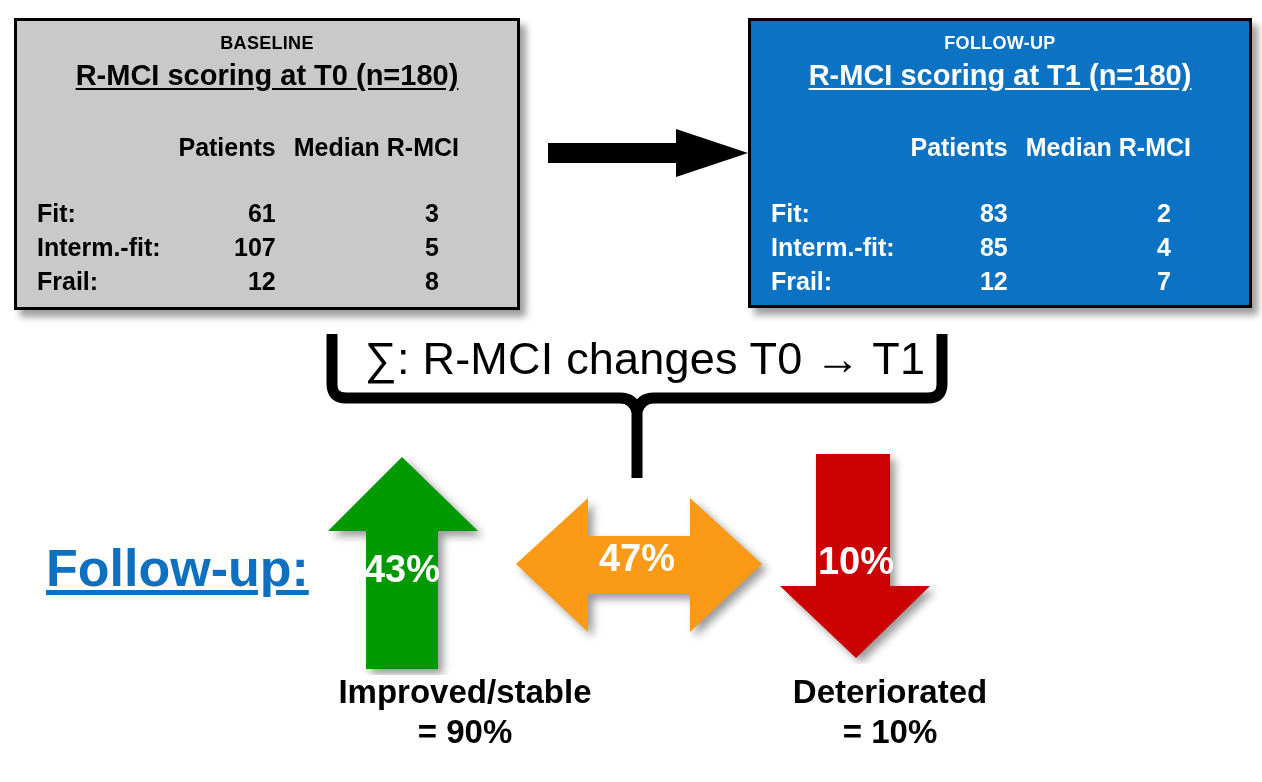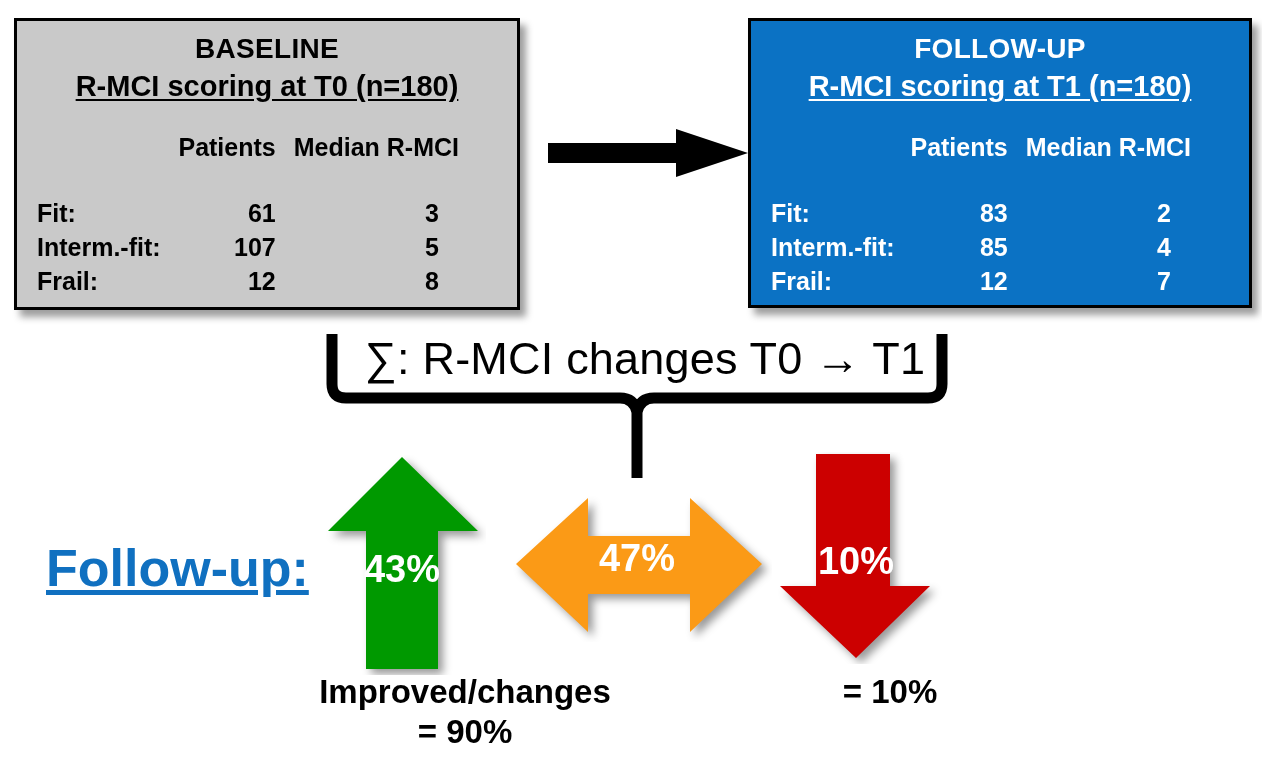--- a/index.html
+++ b/index.html
@@ -32,21 +32,21 @@
   #followup-panel {
     left: 748px; top: 18px;
     width: 504px; height: 290px;
     background: #0b72c4;
     color: #ffffff;
   }
 
   .panel-title {
     text-align: center;
     font-weight: bold;
-    font-size: 28px;
+    font-size: 18px;
     letter-spacing: 0.3px;
     margin-top: 13px;
     line-height: 1.08;
   }
   .panel-subtitle {
     text-align: center;
     font-weight: bold;
     font-size: 29px;
     line-height: 1.15;
     margin-top: 6px;
@@ -245,19 +245,20 @@
 <div class="arrow-wrap" id="red-arrow-wrap">
   <svg width="164" height="212" viewBox="0 0 164 212">
     <polygon points="38,2 112,2 112,134 152,134 78,206 2,134 38,134" fill="#CC0000" stroke="none" style="filter:drop-shadow(5px 5px 4px rgba(0,0,0,0.4));"></polygon>
   </svg>
   <div class="arrow-pct" id="red-pct">10%</div>
 </div>
 
 <div id="followup-side-label">Follow-up:</div>
 
 <div class="caption" id="improved-caption">
-  <div>Improved/changes</div>
+  <div>Improved/stable</div>
   <div>= 90%</div>
 </div>
 
 <div class="caption" id="deteriorated-caption">
+  <div>Deteriorated</div>
   <div>= 10%</div>
 </div>
 
 </body></html>

